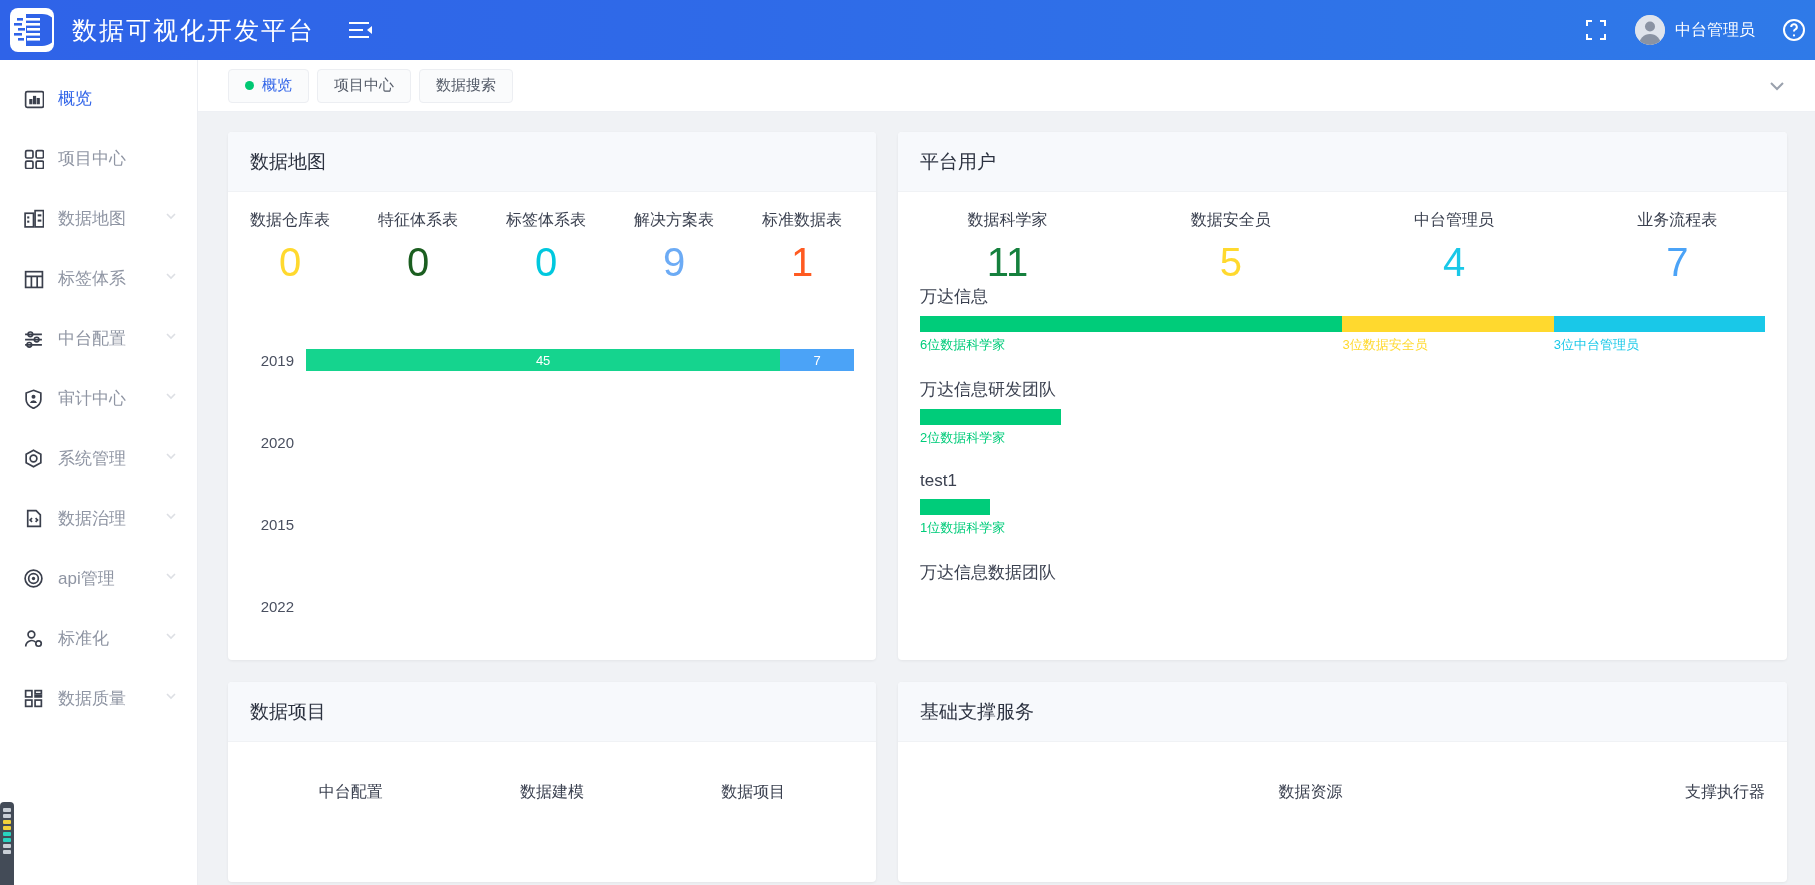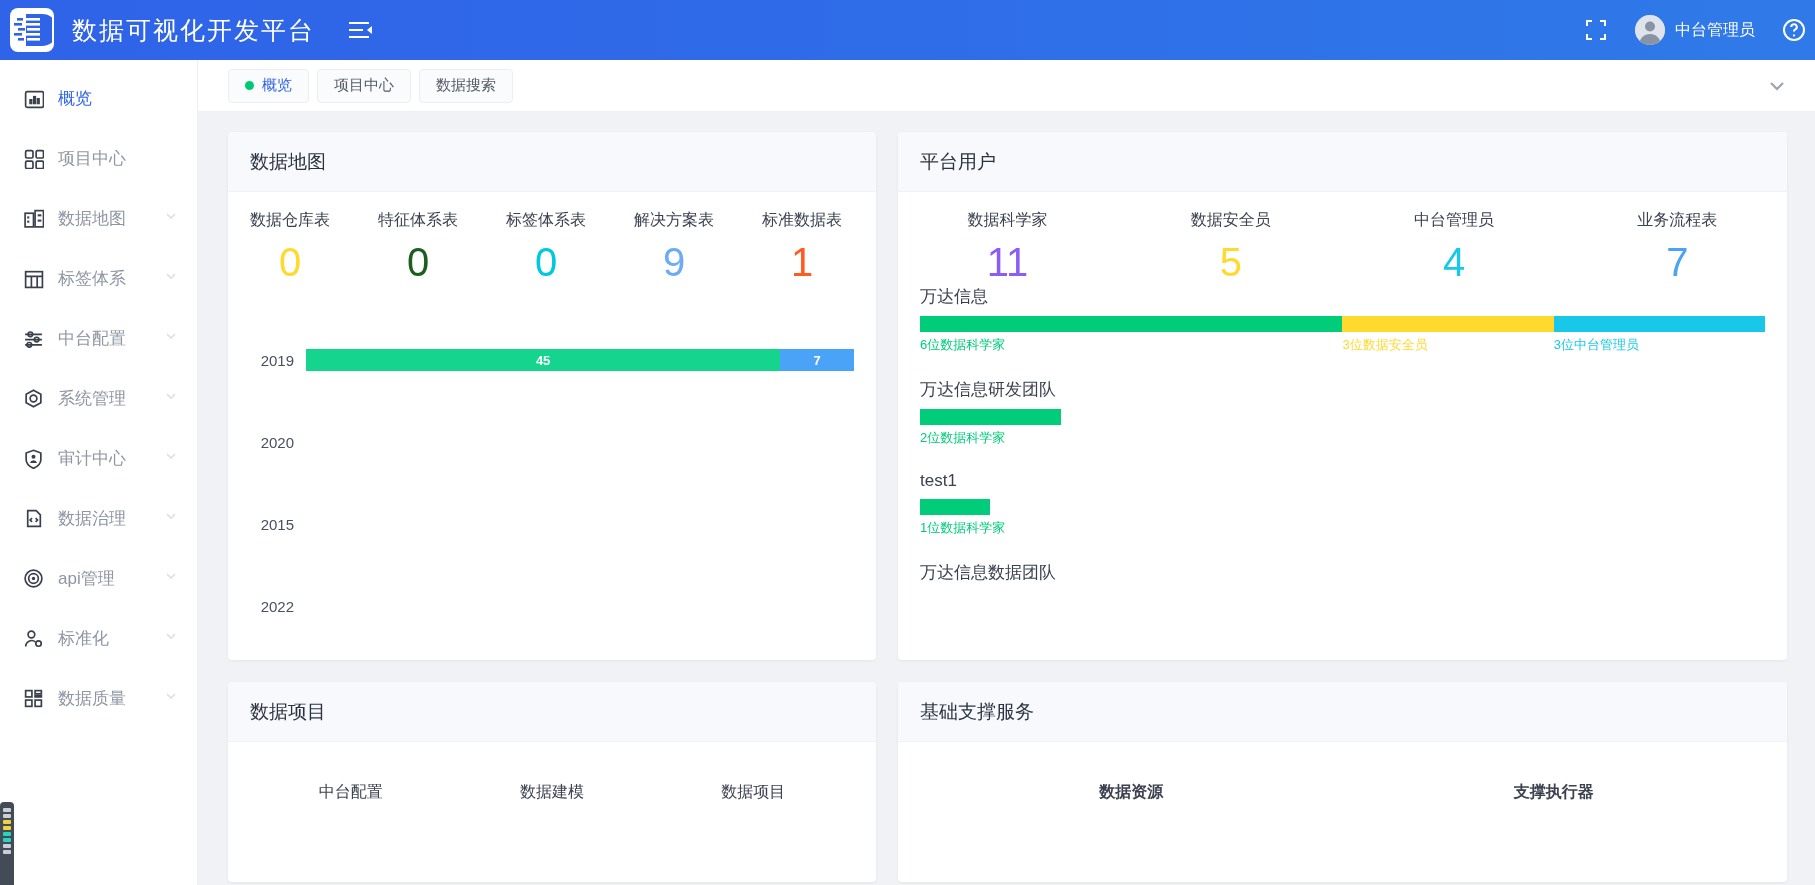--- a/index.html
+++ b/index.html
@@ -99,39 +99,39 @@
   .stats { display: flex; gap: 48px; }
   .stat { flex: 1; text-align: center; }
   .stat .lbl { font-size: 16px; color: #3b4150; white-space: nowrap; }
   .stat .val { font-size: 40px; line-height: 62px; font-weight: 400; }
 
   
   .chart { position: relative; margin-top: 26px; height: 300px; }
   .chart-row { display: flex; align-items: center; height: 82px; }
   .chart-row .ylabel { width: 56px; text-align: right; padding-right: 12px; font-size: 15px; color: #4a5060; }
   .bar-track { flex: 1; display: flex; height: 22px; }
-  .bar-seg { display: flex; align-items: center; justify-content: center; color: #fff; font-size: 13px; font-weight: bold; }
+  .bar-seg { display: flex; align-items: center; justify-content: center; color: #fff; font-size: 13px; }
 
   
   .teams { margin-top: 10px; height: 300px; overflow: hidden; position: relative; }
   .team { margin-bottom: 22px; }
   .team-name { font-size: 17px; color: #3b4150; margin-bottom: 8px; }
   .team-bars { display: flex; height: 16px; }
   .team-bars span { display: block; height: 16px; }
   .team-legend { position: relative; height: 20px; margin-top: 4px; }
   .team-legend span { position: absolute; font-size: 13px; white-space: nowrap; }
 
   
   .row-bottom { margin-top: 22px; }
   .card-b-left  { width: 656px; height: 200px; }
   .card-b-right { width: 900px; height: 200px; }
   .col3 { display: flex; padding-top: 22px; }
   .col3 > div { flex: 1; text-align: center; font-size: 16px; color: #3b4150; white-space: nowrap; }
   .col2 { display: flex; padding-top: 22px; }
-  .col2 > div { flex: 1; text-align: center; font-size: 16px; color: #3b4150; white-space: nowrap; font-weight: bold; }
+  .col2 > div { flex: 1; text-align: right; font-size: 16px; color: #3b4150; white-space: nowrap; }
 </style>
 </head>
 <body>
 
 <div class="header">
   <div class="logo-wrap">
     <div class="logo-mark">
       <svg width="40" height="34" viewBox="0 0 40 34">
         <path d="M14 1 H30 A16 16 0 0 1 30 33 H14 Z" fill="#2f63e8"></path>
         <rect x="14" y="5" width="14" height="2.6" fill="#fff"></rect>
@@ -247,38 +247,38 @@
           </svg>
         </span>
       <span class="nav-label">中台配置</span>
       <span class="chev"><svg width="16" height="16" viewBox="0 0 16 16" fill="none" stroke="#b4bac4" stroke-width="1.6">
             <path d="M4 6 L8 10 L12 6"></path>
           </svg></span>
     </div>
     <div class="nav-item">
       <span class="nav-ico">
           <svg width="21" height="21" viewBox="0 0 20 20">
-            <path d="M10 2.2 17 6v8l-7 3.8L3 14V6z" fill="none" stroke="#3a3f4c" stroke-width="1.6"></path>
-            <circle cx="10" cy="10" r="3.2" fill="none" stroke="#3a3f4c" stroke-width="1.6"></circle>
-          </svg>
-        </span>
-      <span class="nav-label">系统管理</span>
-      <span class="chev"><svg width="16" height="16" viewBox="0 0 16 16" fill="none" stroke="#b4bac4" stroke-width="1.6">
-            <path d="M4 6 L8 10 L12 6"></path>
-          </svg></span>
-    </div>
-    <div class="nav-item">
-      <span class="nav-ico">
-          <svg width="21" height="21" viewBox="0 0 20 20">
             <path d="M10 2.2 17 4.8v6.4c0 4-3 6.4-7 8.2-4-1.8-7-4.2-7-8.2V4.8z" fill="none" stroke="#3a3f4c" stroke-width="1.6"></path>
             <circle cx="10" cy="8.4" r="1.9" fill="#3a3f4c"></circle>
             <path d="M6.6 14.2a3.6 3.6 0 0 1 6.8 0z" fill="#3a3f4c"></path>
           </svg>
         </span>
       <span class="nav-label">审计中心</span>
+      <span class="chev"><svg width="16" height="16" viewBox="0 0 16 16" fill="none" stroke="#b4bac4" stroke-width="1.6">
+            <path d="M4 6 L8 10 L12 6"></path>
+          </svg></span>
+    </div>
+    <div class="nav-item">
+      <span class="nav-ico">
+          <svg width="21" height="21" viewBox="0 0 20 20">
+            <path d="M10 2.2 17 6v8l-7 3.8L3 14V6z" fill="none" stroke="#3a3f4c" stroke-width="1.6"></path>
+            <circle cx="10" cy="10" r="3.2" fill="none" stroke="#3a3f4c" stroke-width="1.6"></circle>
+          </svg>
+        </span>
+      <span class="nav-label">系统管理</span>
       <span class="chev"><svg width="16" height="16" viewBox="0 0 16 16" fill="none" stroke="#b4bac4" stroke-width="1.6">
             <path d="M4 6 L8 10 L12 6"></path>
           </svg></span>
     </div>
     <div class="nav-item">
       <span class="nav-ico">
           <svg width="21" height="21" viewBox="0 0 20 20">
             <path d="M4.5 2.5h8l4 4v11h-12z" fill="none" stroke="#3a3f4c" stroke-width="1.6"></path>
             <path d="M8.6 9.6 6.8 11.4l1.8 1.8M12 9.6l1.8 1.8-1.8 1.8" fill="none" stroke="#3a3f4c" stroke-width="1.6"></path>
           </svg>
@@ -424,21 +424,21 @@
             </div>
         </div>
       </div>
 
       <div class="card card-right">
         <div class="card-head">平台用户</div>
         <div class="card-body">
           <div class="stats" id="users-stats">
       <div class="stat">
         <div class="lbl">数据科学家</div>
-        <div class="val" style="color:#8b5cf6">11</div>
+        <div class="val" style="color:#15803d">11</div>
       </div>
       <div class="stat">
         <div class="lbl">数据安全员</div>
         <div class="val" style="color:#FFD92E">5</div>
       </div>
       <div class="stat">
         <div class="lbl">中台管理员</div>
         <div class="val" style="color:#19C8E8">4</div>
       </div>
       <div class="stat">

